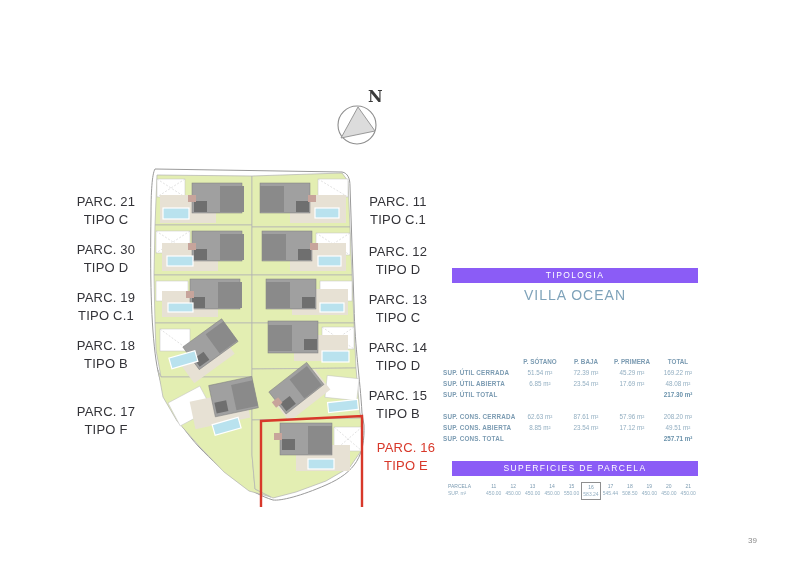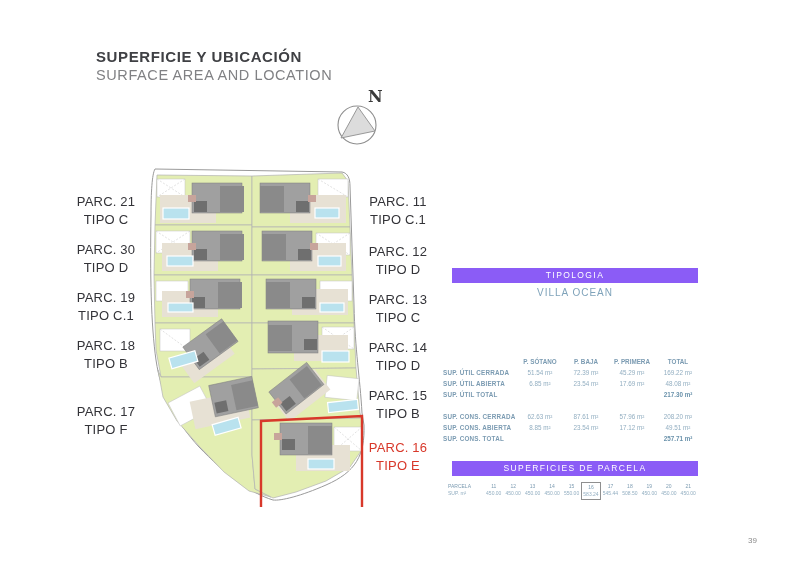--- a/index.html
+++ b/index.html
@@ -21,21 +21,21 @@
   
   .plabel { position:absolute; width:64px; text-align:center; font-size:13px;
             line-height:1.35; color:#333338; letter-spacing:.2px; }
   .plabel.red { color:#d8382a; }
 
   
   .band { position:absolute; left:452px; width:246px; height:15px; background:#8b5cf6;
           color:#ffffff; font-size:8.5px; letter-spacing:1.4px; text-align:center;
           line-height:15px; }
   .villa { position:absolute; left:452px; width:246px; text-align:center;
-           color:#7fa3ba; font-size:10px; letter-spacing:1px; }
+           color:#7fa3ba; font-size:14px; letter-spacing:1px; }
 
   .tbl { position:absolute; left:443px; top:356px; width:258px; }
   .trow { display:grid; grid-template-columns:74px 46px 46px 46px 46px; height:11px;
           align-items:center; }
   .trow .lab { font-size:6.3px; font-weight:bold; color:#7b9bb2; letter-spacing:.2px; text-align:left; }
   .trow .cell { font-size:6.3px; color:#92aec1; text-align:center; }
   .trow.head .cell { font-weight:bold; color:#7b9bb2; }
   .trow .cell.tot { font-weight:bold; color:#6a92ab; }
   .tspace { height:11px; }
 
@@ -48,24 +48,20 @@
   .pcol.labcol { align-items:flex-start; }
   .pcol.boxed { border:1px solid #8f8f8f; }
 
   .pageno { position:absolute; left:748px; top:536px; font-size:8px; color:#8a8a8a; }
 </style>
 </head>
 <body>
 
 <div class="page">
 
-  <div class="hdr">
-    <div class="t1">SUPERFICIE Y UBICACIÓN</div>
-    <div class="t2">SURFACE AREA AND LOCATION</div>
-  </div>
 
   <div class="compass">
     <svg width="62" height="64" viewBox="0 0 62 64">
       <circle cx="27" cy="39" r="19" fill="none" stroke="#8e8e8e" stroke-width="1.1"></circle>
       <polygon points="28,21 11,52 45,45" fill="#dcdcdc" stroke="#8e8e8e" stroke-width="0.9"></polygon>
       <text x="38" y="16" font-family="DejaVu Serif, serif" font-weight="bold" font-size="16" fill="#3a3a3a">N</text>
     </svg>
   </div>
 
   <svg class="plan" width="250" height="360" viewBox="0 0 250 360">
@@ -247,21 +243,21 @@
       <div>TIPO C</div>
   </div>
   <div class="plabel" style="left:366px; top:339px;">
     <div>PARC. 14</div>
       <div>TIPO D</div>
   </div>
   <div class="plabel" style="left:366px; top:387px;">
     <div>PARC. 15</div>
       <div>TIPO B</div>
   </div>
-  <div class="plabel red" style="left:366px; top:439px;">
+  <div class="plabel red" style="left:374px; top:439px;">
     <div>PARC. 16</div>
       <div>TIPO E</div>
   </div>
 
   <div class="band" style="top:268px;">TIPOLOGIA</div>
   <div class="villa" style="top:287px;">VILLA OCEAN</div>
 
 
   <div class="tbl">
     <div class="trow head">

